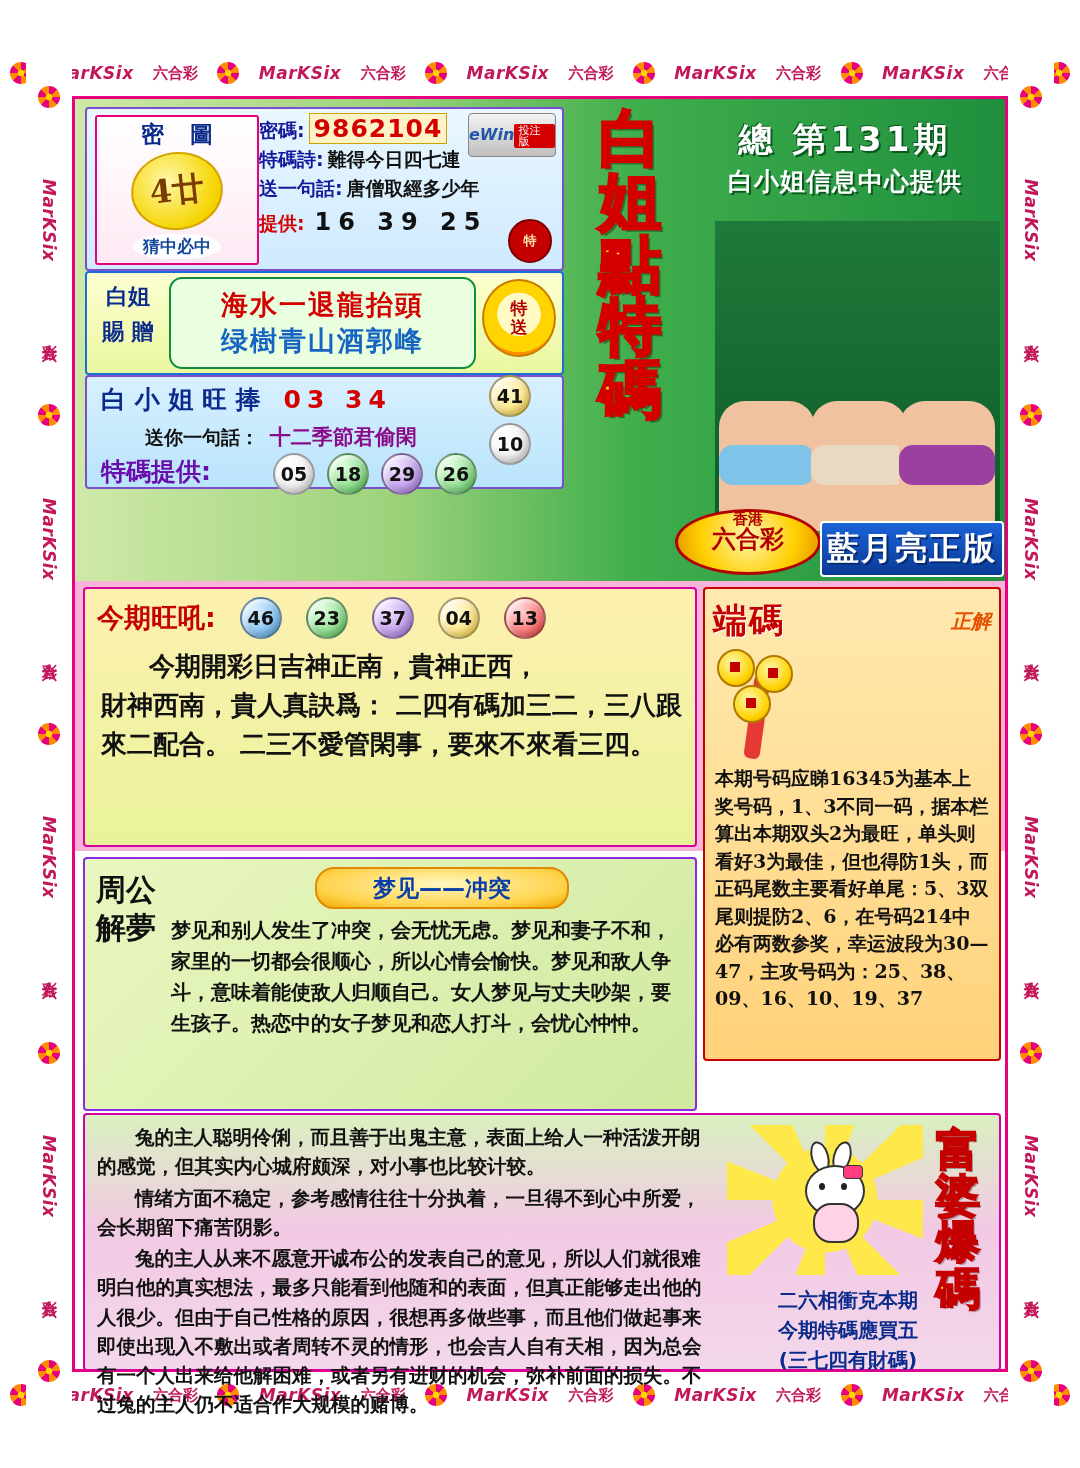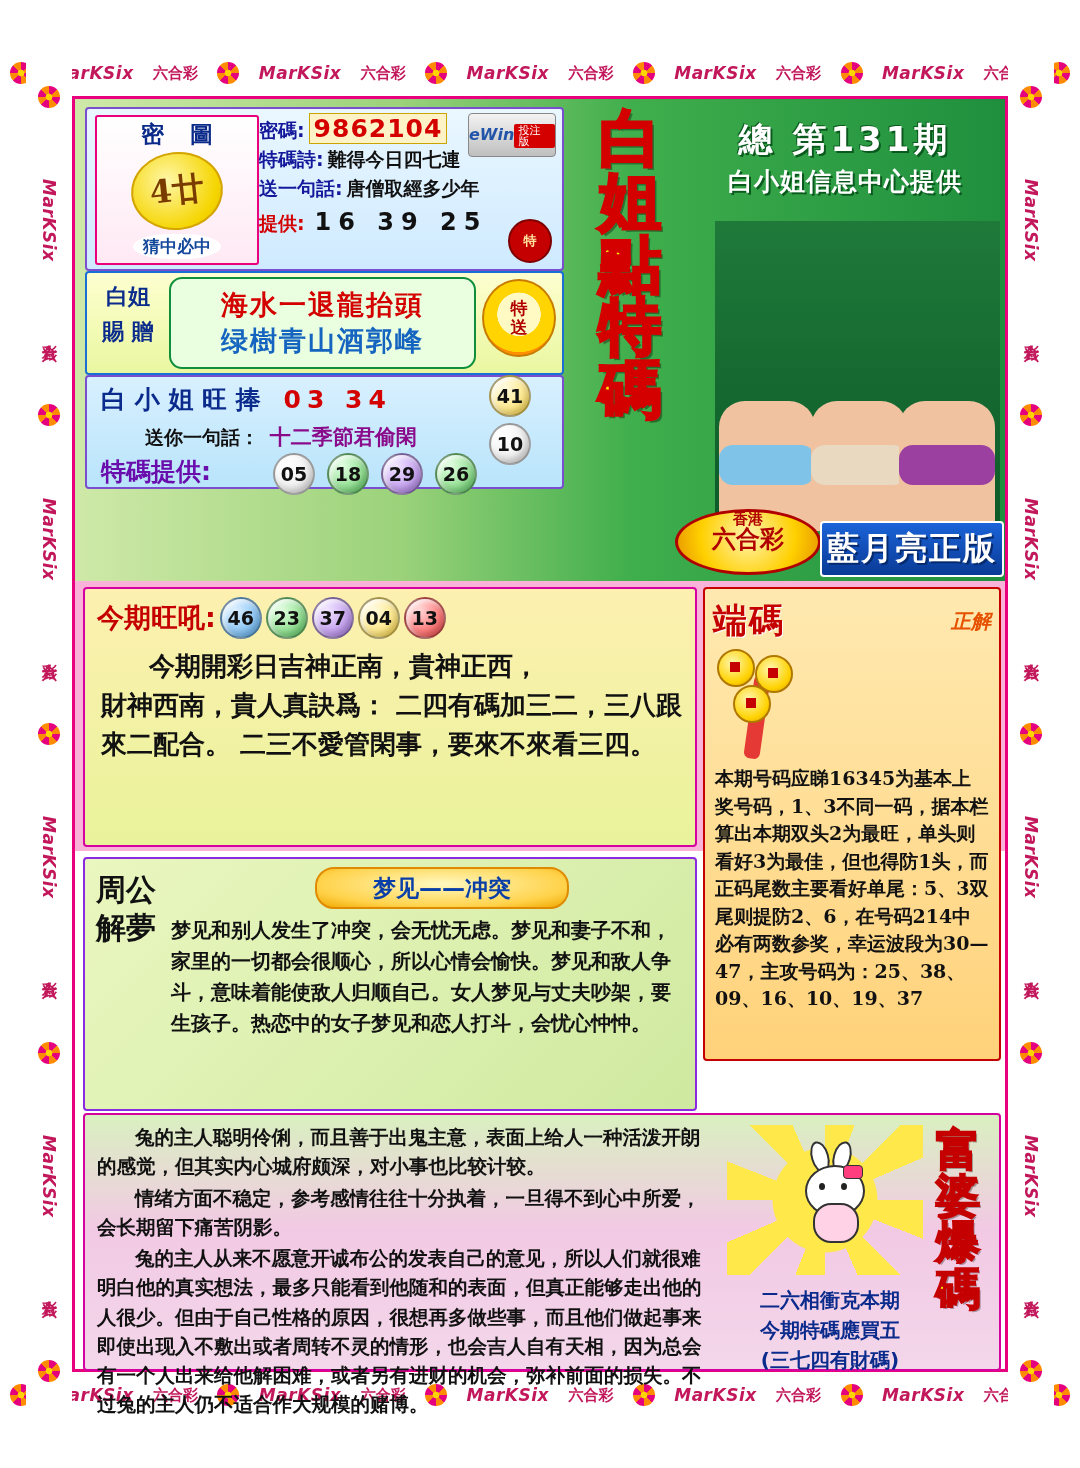--- a/index.html
+++ b/index.html
@@ -235,21 +235,21 @@
   .mid{
     position:absolute;left:0;top:482px;width:930px;height:270px;
     background:#f9b3d8;
   }
   .mid-left{
     position:absolute;left:8px;top:6px;width:610px;height:256px;
     background:linear-gradient(180deg,#fdf0b0,#e9f39a);
     border:2px solid #d400a0;border-radius:4px;
   }
   .wang-row{
-    position:absolute;left:12px;top:8px;display:flex;align-items:center;gap:4px;
+    position:absolute;left:12px;top:8px;display:flex;align-items:center;gap:24px;
   }
   .wang-label{font-size:27px;font-weight:bold;color:#c40000;}
   .verse{
     position:absolute;left:16px;top:58px;right:10px;
     font-size:26px;font-weight:bold;color:#111;line-height:1.5;
     font-family:"DejaVu Serif",serif;
   }
   .verse .ind{display:block;text-indent:48px;}
   .mid-right{
     position:absolute;left:628px;top:6px;width:294px;height:470px;
@@ -330,21 +330,21 @@
     position:absolute;left:62px;top:30px;width:86px;height:92px;
   }
   .bunny-head{position:absolute;left:16px;top:10px;width:56px;height:48px;border-radius:50%;background:#fff;border:2px solid #333;}
   .bunny-ear{position:absolute;width:14px;height:28px;border-radius:50%;background:#fff;border:2px solid #333;top:-14px;}
   .bunny-ear.l{left:22px;transform:rotate(-16deg);}
   .bunny-ear.r{left:44px;transform:rotate(16deg);}
   .bunny-body{position:absolute;left:24px;top:48px;width:42px;height:36px;border-radius:18px;background:#ffd2e6;border:2px solid #333;}
   .bunny-eye{position:absolute;width:6px;height:7px;border-radius:50%;background:#222;top:28px;}
   .bunny-bow{position:absolute;left:54px;top:10px;width:18px;height:12px;background:#ff3d7f;border-radius:4px;border:1px solid #333;}
   .bottom-lines{
-    position:absolute;left:2px;top:164px;width:214px;text-align:center;
+    position:absolute;left:20px;top:164px;width:214px;text-align:center;
     font-size:20px;font-weight:bold;color:#0b2b8c;line-height:1.5;
   }
   .fupo{
     position:absolute;right:2px;top:6px;width:66px;
     font-size:44px;font-weight:bold;line-height:1.05;text-align:center;
     color:#ffe600;
     -webkit-text-stroke:2px #c40000;
     text-shadow:2px 2px 0 rgba(0,0,0,.3);
   }
 </style>

